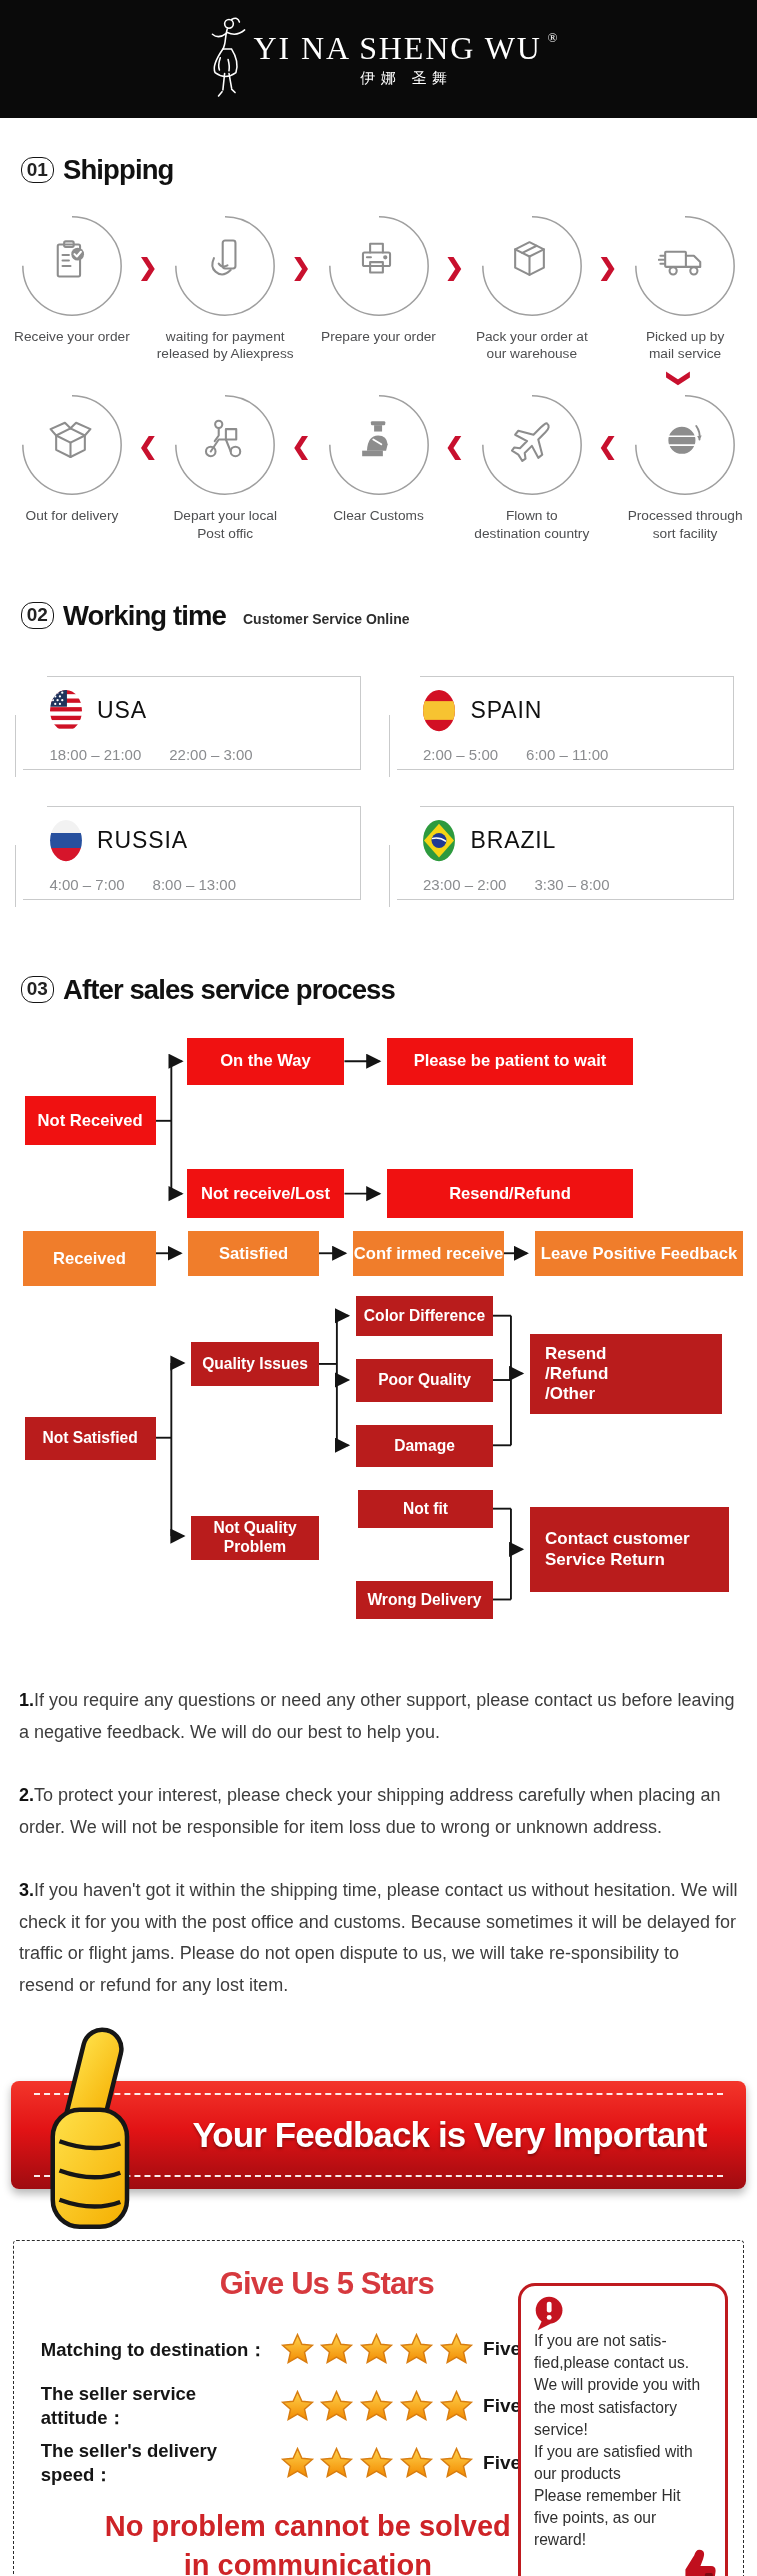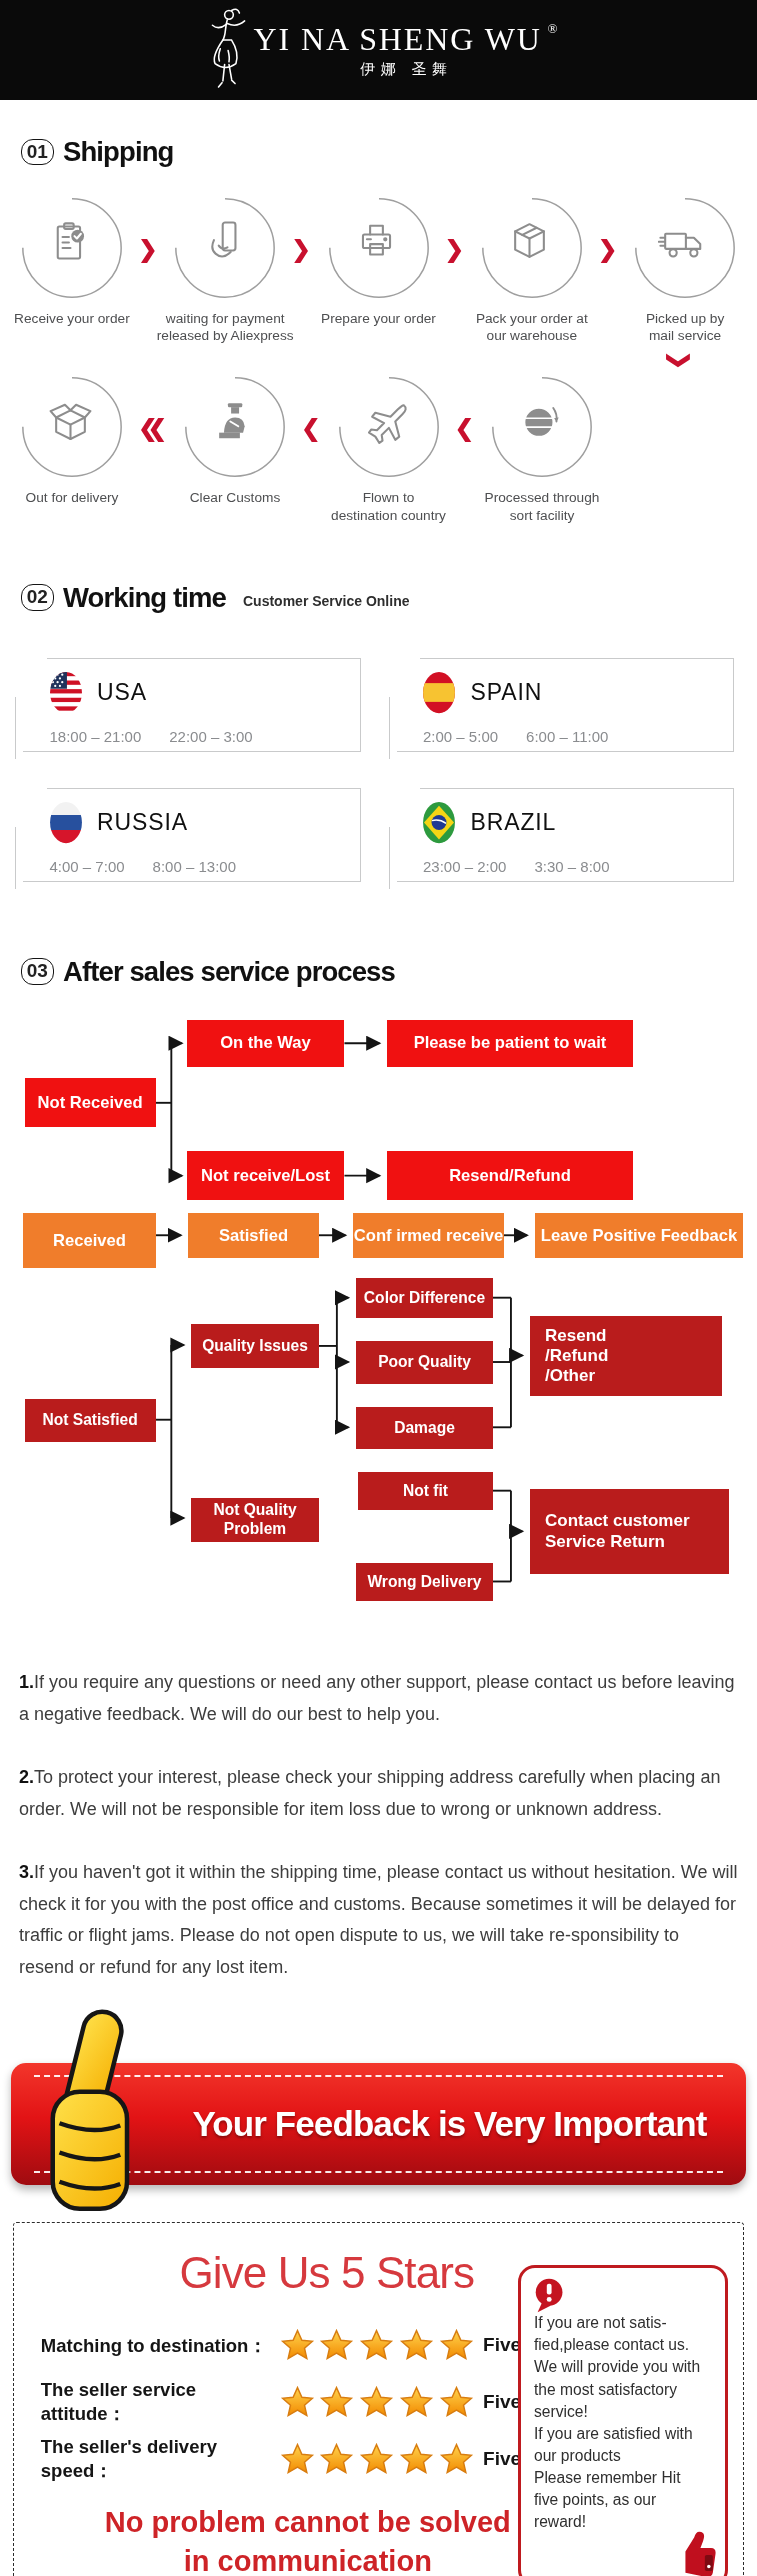--- a/index.html
+++ b/index.html
@@ -1,18 +1,18 @@
 <!DOCTYPE html>
 <html style="font-size:15px"><head>
 <meta charset="utf-8">
 <style>
   html,body{margin:0;padding:0;background:#fff;width:757px;}
   body{height:2576px;overflow:hidden;font-family:"Liberation Sans",sans-serif;color:#222;}
   
-  .hdr{height:100px;background:#0a0a0a;display:flex;align-items:center;justify-content:center;gap:1px;}
+  .hdr{height:118px;background:#0a0a0a;display:flex;align-items:center;justify-content:center;gap:1px;}
   .hdr .dancer{width:55px;height:87px;}
   .brandwrap{text-align:center;color:#fff;}
   .brand{font-family:"Liberation Serif",serif;font-size:32px;letter-spacing:1.9px;white-space:nowrap;}
   .brand sup{font-size:13.3px;vertical-align:17px;margin-left:5.7px;}
   .brandcn{font-size:15px;letter-spacing:5.7px;margin-top:1.9px;}
   
   .sec-title{display:flex;align-items:center;gap:9.5px;padding-left:21px;}
   .numbox{border:1.9px solid #141414;border-radius:12px;font-size:19px;font-weight:bold;padding:0.9px 4.7px;line-height:1.2;}
   .sec-name{font-size:27.5px;font-weight:bold;letter-spacing:-0.9px;color:#111;}
   .sec-sub{font-size:14px;font-weight:bold;color:#2e2e2e;margin-left:7.6px;margin-top:7.6px;}
@@ -45,30 +45,30 @@
   .fb.yel{background:#b91c1c;font-size:15.6px;}
   .fb.pre{white-space:pre-line;}
   .fb.left{justify-content:flex-start;text-align:left;padding-left:15px;font-size:17px;}
   .flow svg.conn{position:absolute;left:0;top:0;}
   
   .notes{padding:0 19px;margin-top:42px;}
   .notes p{font-size:18px;color:#3d3d3d;line-height:1.75;margin:0 0 32px 0;}
   .notes b{color:#111;}
   
   .bannerwrap{position:relative;margin-top:61px;height:142px;}
-  .banner{position:absolute;left:11.4px;right:11.4px;top:19px;height:122px;border-radius:15px;
+  .banner{position:absolute;left:11.4px;right:11.4px;top:19px;height:108px;border-radius:8px;
     background:linear-gradient(180deg,#f3362b 0%,#e21315 45%,#9f0b10 100%);box-shadow:0 4.7px 8.5px rgba(0,0,0,.28);text-align:center;}
   .banner::before{content:"";position:absolute;left:23px;right:23px;top:12.3px;border-top:2.8px dashed rgba(255,255,255,.92);}
   .banner::after{content:"";position:absolute;left:23px;right:23px;bottom:12.3px;border-top:2.8px dashed rgba(255,255,255,.92);}
   .banner-text{position:absolute;inset:0;display:flex;align-items:center;justify-content:center;padding-left:142px;
     color:#fff;font-size:35px;font-weight:bold;letter-spacing:-0.9px;text-shadow:0 1.9px 2.8px rgba(0,0,0,.35);}
   .bigthumb{position:absolute;left:21px;top:-40px;width:140px;height:225px;}
   
   .starsbox{position:relative;margin:36px 13.3px 0;border:1.9px dashed #2c2c2c;border-radius:3.8px;height:379px;}
-  .stars-title{width:625px;text-align:center;margin-top:24.6px;font-size:44px;font-weight:normal;color:#d6393e;letter-spacing:-0.9px;}
+  .stars-title{width:625px;text-align:center;margin-top:24.6px;font-size:31px;font-weight:bold;color:#d6393e;letter-spacing:-0.9px;}
   .srow{display:flex;align-items:center;height:57px;padding-left:26.5px;}
   .srow .slabel{width:239px;font-size:18.5px;font-weight:bold;color:#151515;}
   .srow .sstars{display:flex;gap:4.7px;}
   .srow .sstars svg{width:35px;height:35px;}
   .srow .spoints{font-size:19px;font-weight:bold;margin-left:9.5px;color:#151515;}
   .slogan{width:587px;text-align:center;margin-top:15px;font-size:29px;font-weight:bold;color:#ce2327;line-height:1.35;}
   .notebox{position:absolute;right:15px;top:42px;width:210px;height:322px;border:3.8px solid #bf1a1f;border-radius:17px;background:#fff;padding:44px 11.4px 9.5px 13.3px;box-sizing:border-box;}
   .notebox .excl{position:absolute;top:7.6px;left:9.5px;width:42px;height:42px;}
   .notetext{font-size:15.6px;line-height:1.42;color:#2f2f2f;white-space:pre-line;}
   .redthumb{position:absolute;right:5.7px;bottom:5.7px;width:53px;height:53px;}
@@ -231,20 +231,37 @@
             <path d="M32,36 V54"></path>
         <path d="M14,27 L7,19 L25,11 L32,18"></path>
             <path d="M50,27 L57,19 L39,11 L32,18"></path>
       </svg></span>
       </div>
     <div class="step-label">Out  for delivery</div>
   </div>
   <div class="chev">
       <span>❮</span>
     </div>
+  <div class="step">
+    <div class="circ">
+        <svg class="ring" width="104" height="104" viewBox="0 0 110 110">
+          <use href="#ring"></use>
+        </svg>
+      <span class="icn"><svg viewBox="0 0 64 64">
+        <circle cx="16" cy="47" r="6"></circle>
+            <circle cx="47" cy="47" r="6"></circle>
+        <path d="M16,47 L26,32 h9 l6,15"></path>
+            <rect x="35" y="19" width="13" height="13"></rect>
+        <circle cx="26" cy="13" r="4.5"></circle>
+            <path d="M26,18 v9 l-5,7"></path>
+      </svg></span>
+      </div>
+    <div class="step-label">Depart your local
+Post offic</div>
+  </div>
   <div class="chev">
       <span>❮</span>
     </div>
   <div class="step">
     <div class="circ">
         <svg class="ring" width="104" height="104" viewBox="0 0 110 110">
           <use href="#ring"></use>
         </svg>
       <span class="icn"><svg viewBox="0 0 64 64">
         <g fill="#8d8d8d" stroke="none">

